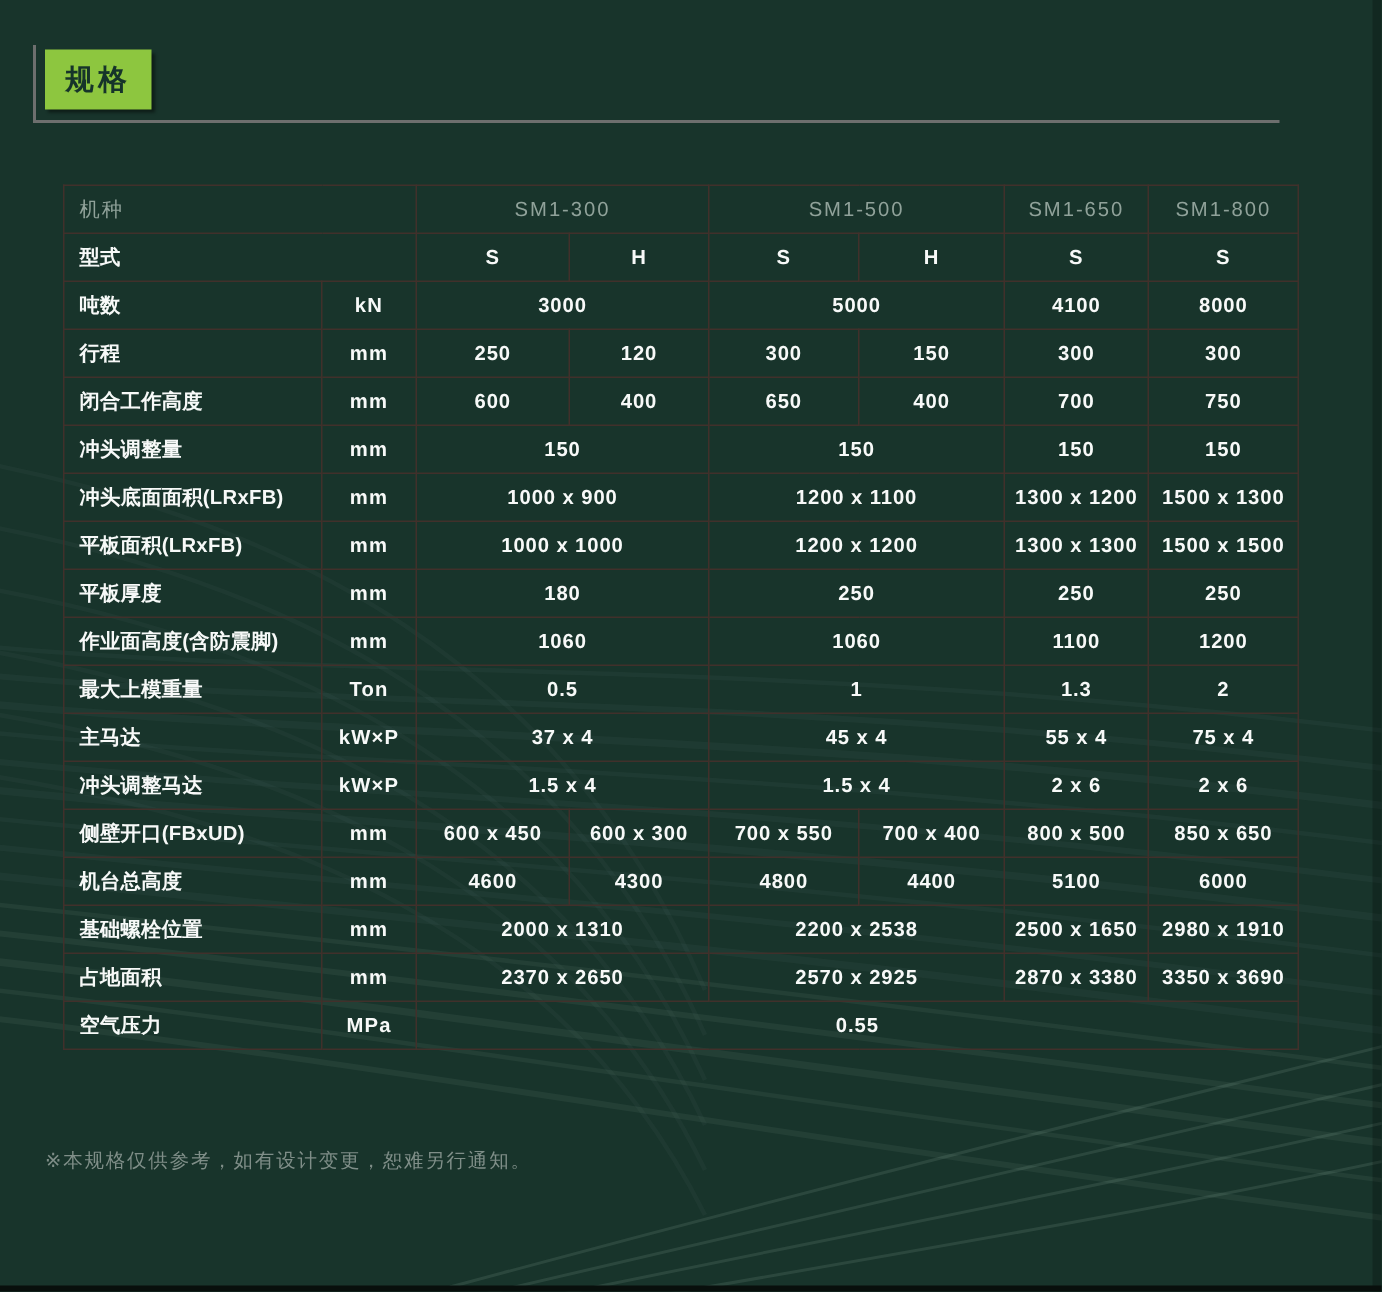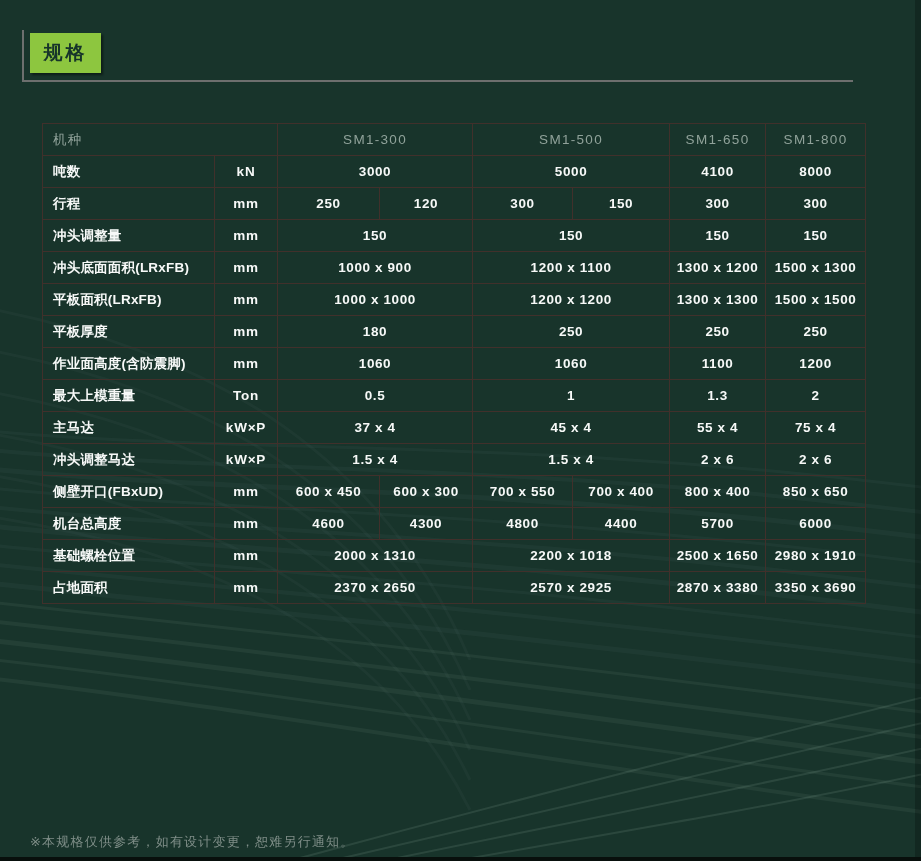--- a/index.html
+++ b/index.html
@@ -40,21 +40,21 @@
     font-weight:bold;
     letter-spacing:0.6px;
     white-space:nowrap;
     overflow:hidden;
   }
   table.spec td.label-cell { text-align:left; padding-left:10px; letter-spacing:0.2px; }
   table.spec td.muted { color:#90a29a; font-weight:normal; letter-spacing:1.3px; }
   table.spec td.unit-cell { letter-spacing:0.8px; }
 
   .footnote {
-    position:absolute; left:30px; top:833px;
+    position:absolute; left:30px; top:765px;
     font-size:13px; color:#7f8e88; letter-spacing:1.2px;
   }
 
   .right-edge  { position:absolute; right:0; top:0; width:6px; height:861px; background:rgba(0,0,0,0.22); }
   .bottom-edge { position:absolute; left:0; bottom:0; width:921px; height:4px; background:#080f0c; }
 </style>
 </head>
 <body>
 
 <svg class="waves" viewBox="0 0 921 861" xmlns="http://www.w3.org/2000/svg" id="waves-svg">
@@ -103,38 +103,57 @@
     </colgroup>
   <tbody id="spec-body">
       <tr>
         <td class="label-cell muted" colspan="2">机种</td>
         <td class="muted" colspan="2">SM1-300</td>
         <td class="muted" colspan="2">SM1-500</td>
         <td class="muted">SM1-650</td>
         <td class="muted">SM1-800</td>
       </tr>
       <tr>
+        <td class="label-cell" colspan="2">型式</td>
+        <td>S</td>
+        <td>H</td>
+        <td>S</td>
+        <td>H</td>
+        <td>S</td>
+        <td>S</td>
+      </tr>
+      <tr>
         <td class="label-cell">吨数</td>
         <td class="unit-cell">kN</td>
         <td colspan="2">3000</td>
         <td colspan="2">5000</td>
         <td>4100</td>
         <td>8000</td>
       </tr>
       <tr>
         <td class="label-cell">行程</td>
         <td class="unit-cell">mm</td>
         <td>250</td>
         <td>120</td>
         <td>300</td>
         <td>150</td>
         <td>300</td>
         <td>300</td>
       </tr>
       <tr>
+        <td class="label-cell">闭合工作高度</td>
+        <td class="unit-cell">mm</td>
+        <td>600</td>
+        <td>400</td>
+        <td>650</td>
+        <td>400</td>
+        <td>700</td>
+        <td>750</td>
+      </tr>
+      <tr>
         <td class="label-cell">冲头调整量</td>
         <td class="unit-cell">mm</td>
         <td colspan="2">150</td>
         <td colspan="2">150</td>
         <td>150</td>
         <td>150</td>
       </tr>
       <tr>
         <td class="label-cell">冲头底面面积(LRxFB)</td>
         <td class="unit-cell">mm</td>
@@ -191,48 +210,53 @@
         <td>2 x 6</td>
         <td>2 x 6</td>
       </tr>
       <tr>
         <td class="label-cell">侧壁开口(FBxUD)</td>
         <td class="unit-cell">mm</td>
         <td>600 x 450</td>
         <td>600 x 300</td>
         <td>700 x 550</td>
         <td>700 x 400</td>
-        <td>800 x 400</td>
+        <td>800 x 500</td>
         <td>850 x 650</td>
       </tr>
       <tr>
         <td class="label-cell">机台总高度</td>
         <td class="unit-cell">mm</td>
         <td>4600</td>
         <td>4300</td>
         <td>4800</td>
         <td>4400</td>
-        <td>5700</td>
+        <td>5100</td>
         <td>6000</td>
       </tr>
       <tr>
         <td class="label-cell">基础螺栓位置</td>
         <td class="unit-cell">mm</td>
         <td colspan="2">2000 x 1310</td>
-        <td colspan="2">2200 x 1018</td>
+        <td colspan="2">2200 x 2538</td>
         <td>2500 x 1650</td>
         <td>2980 x 1910</td>
       </tr>
       <tr>
         <td class="label-cell">占地面积</td>
         <td class="unit-cell">mm</td>
         <td colspan="2">2370 x 2650</td>
         <td colspan="2">2570 x 2925</td>
         <td>2870 x 3380</td>
         <td>3350 x 3690</td>
       </tr>
+      <tr>
+        <td class="label-cell">空气压力</td>
+        <td class="unit-cell">MPa</td>
+        <td colspan="6">0.55</td>
+      </tr>
     </tbody>
 </table>
 
 <div class="footnote">※本规格仅供参考，如有设计变更，恕难另行通知。</div>
 
 <div class="right-edge"></div>
 <div class="bottom-edge"></div>
 
 </body></html>

